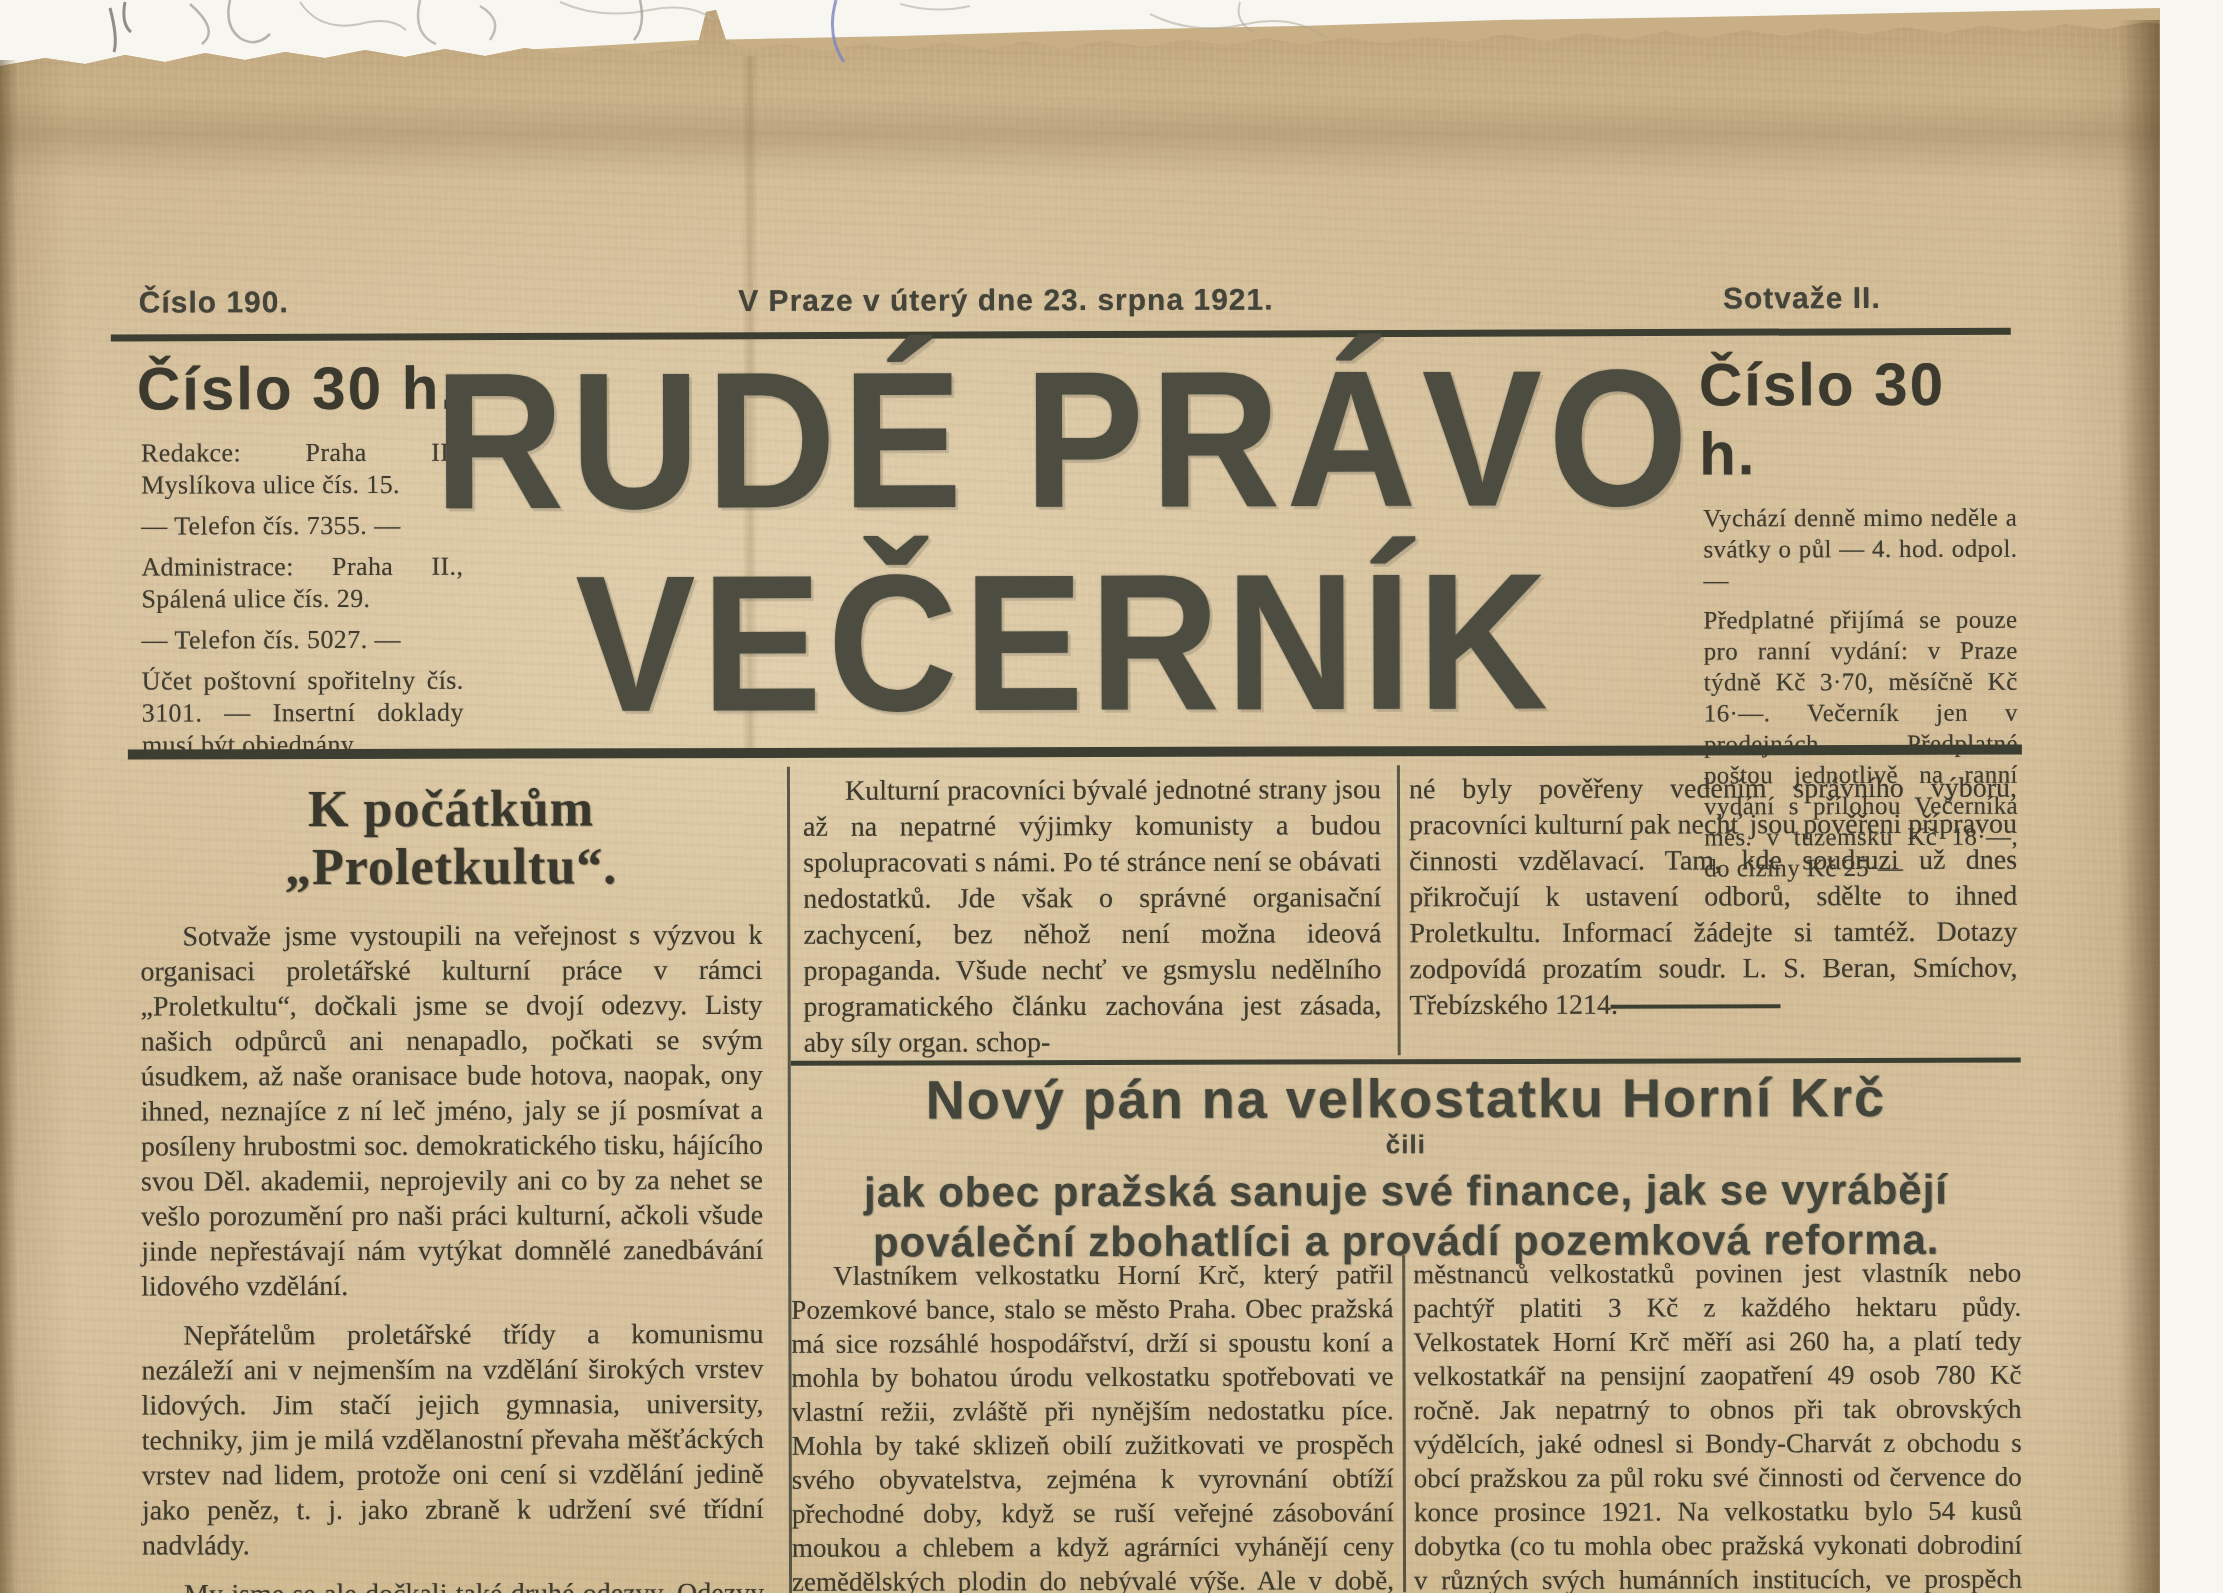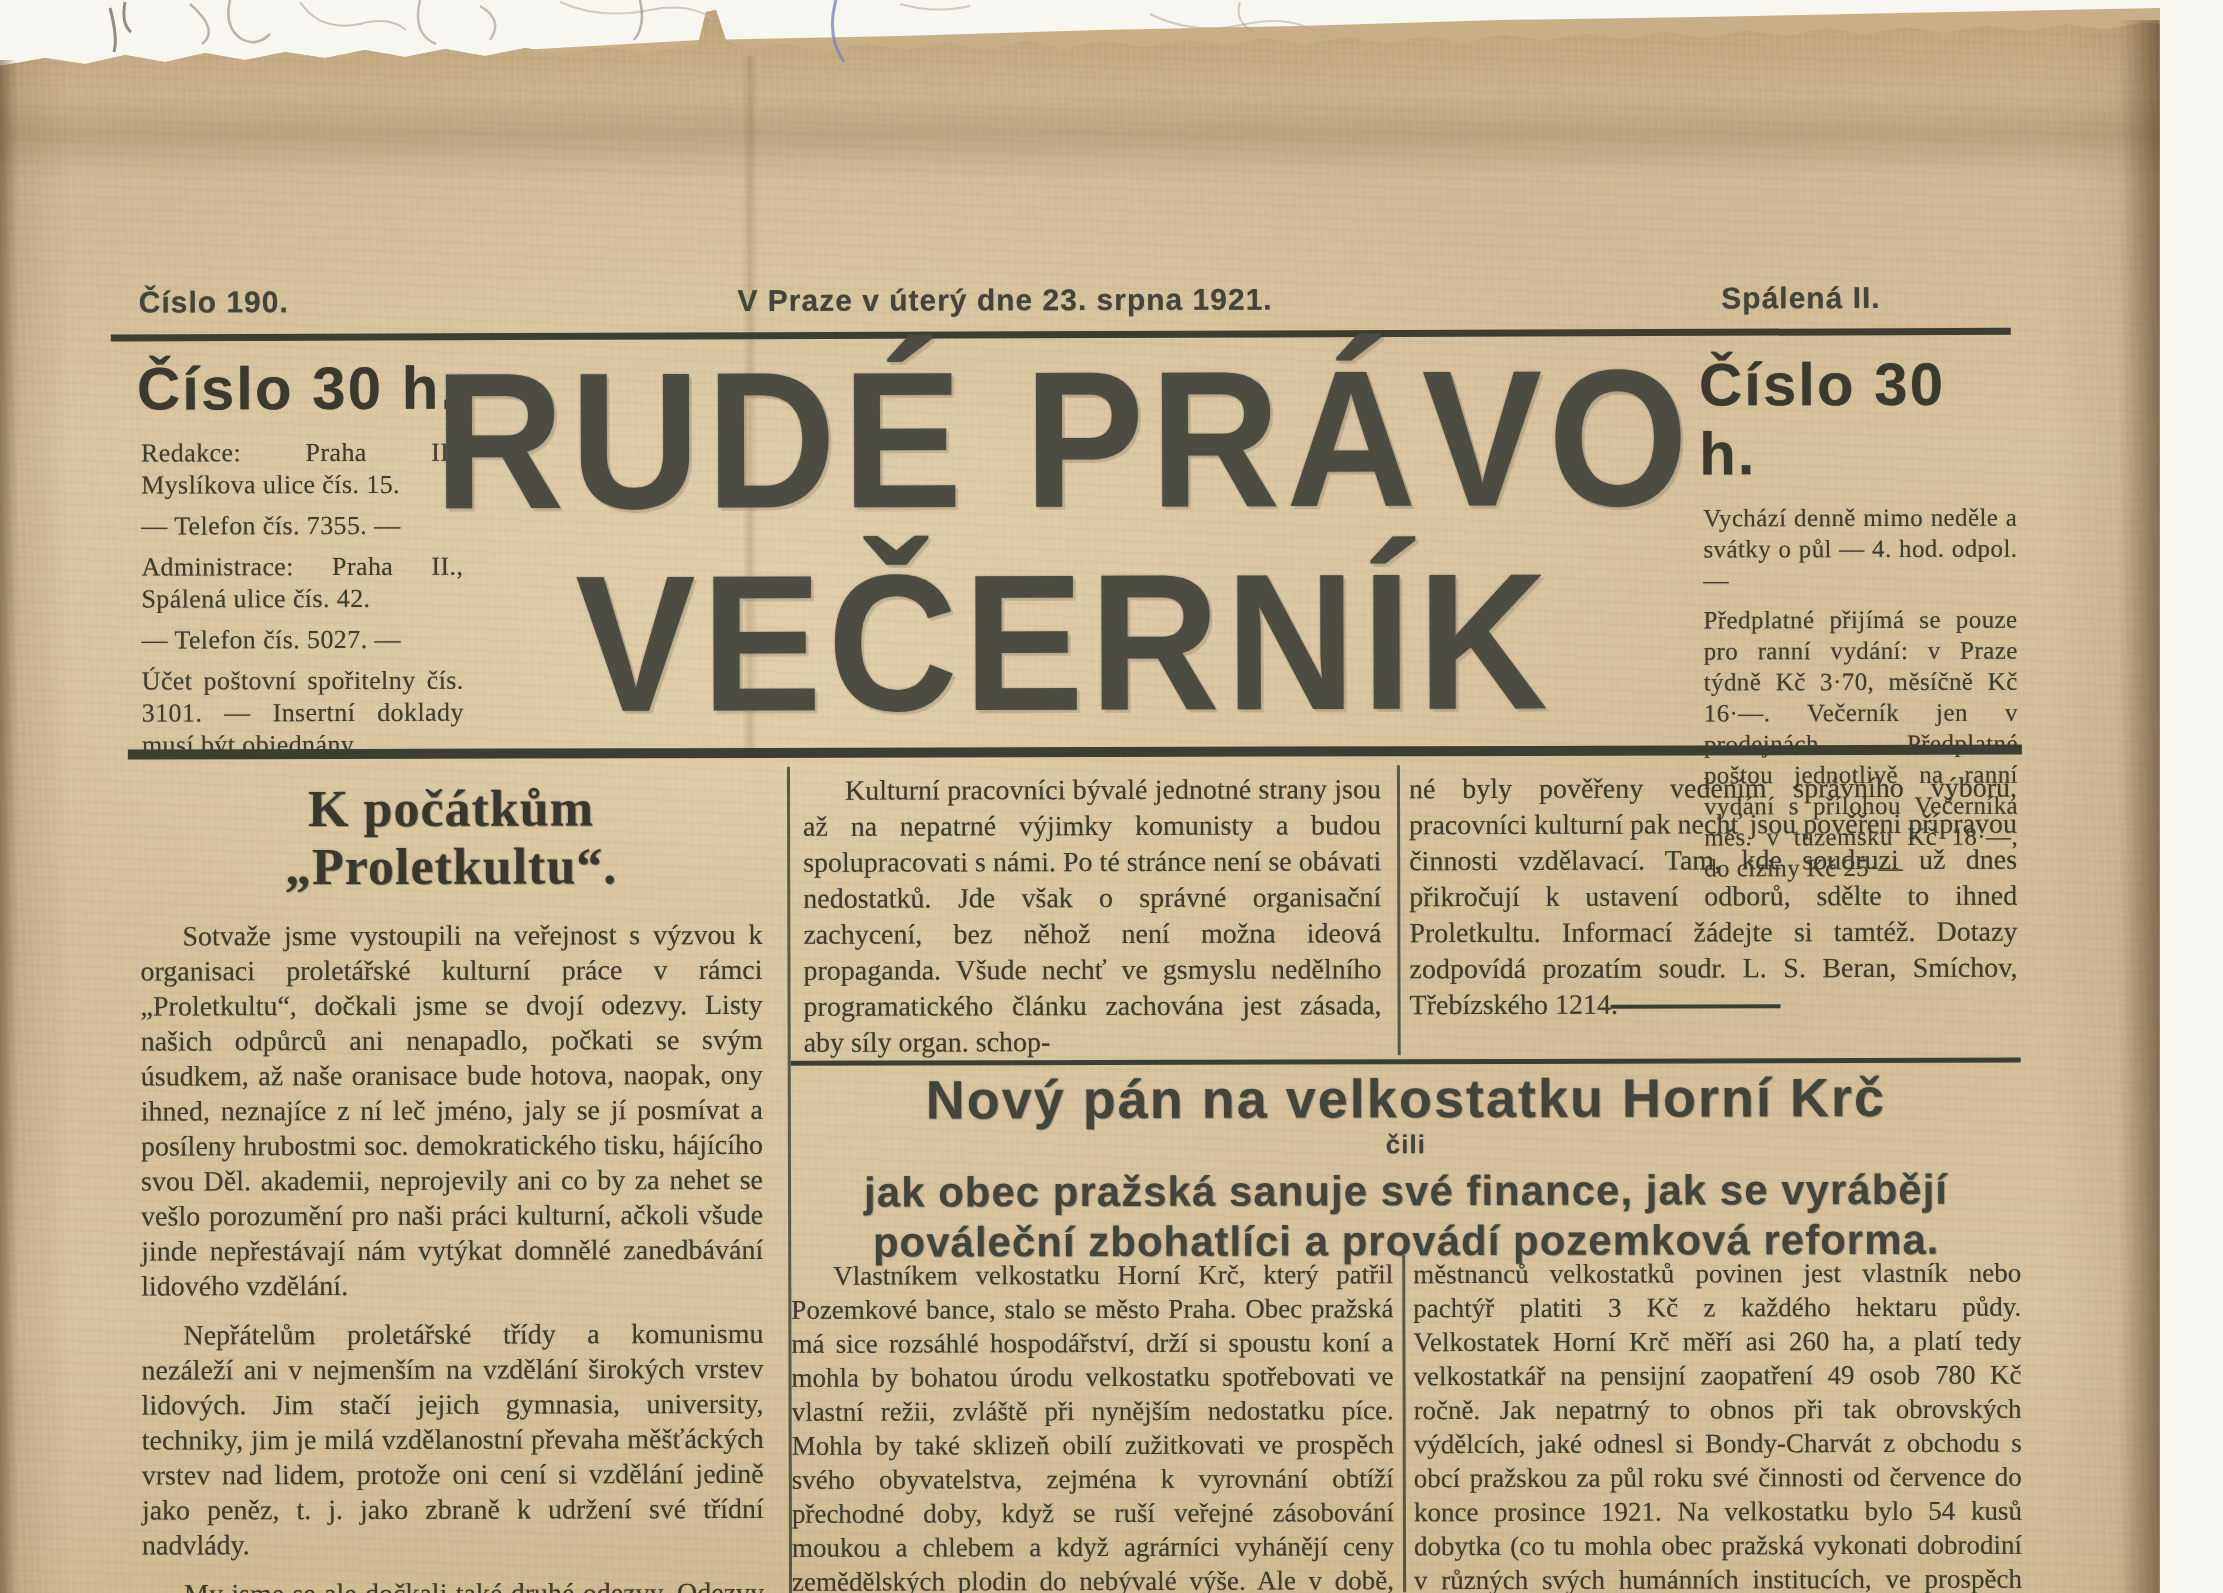--- a/index.html
+++ b/index.html
@@ -156,29 +156,29 @@
     <path d="M900 4 q36 10 70 2" stroke="#b4afa5" stroke-width="2" fill="none" opacity=".6"></path>
     <path d="M1150 14 q44 22 96 10 q48 -10 80 14" stroke="#b0a896" stroke-width="2" fill="none" opacity=".55"></path>
     <path d="M1240 2 q-6 20 14 30" stroke="#a8a090" stroke-width="2" fill="none" opacity=".5"></path>
   </svg>
 
   <div class="content ink">
 
     <div class="header-row">
       <span>Číslo 190.</span>
       <span>V Praze v úterý dne 23. srpna 1921.</span>
-      <span>Spálená II.</span>
+      <span>Sotvaže II.</span>
     </div>
     <div class="rule rule-1"></div>
 
     <div class="info-box info-left">
       <div class="price">Číslo 30 h.</div>
       <p>Redakce: Praha II., Myslíkova ulice čís. 15.</p>
       <p>— Telefon čís. 7355. —</p>
-      <p>Administrace: Praha II., Spálená ulice čís. 42.</p>
+      <p>Administrace: Praha II., Spálená ulice čís. 29.</p>
       <p>— Telefon čís. 5027. —</p>
       <p>Účet poštovní spořitelny čís. 3101. — Insertní doklady musí být objednány</p>
     </div>
 
     <div class="masthead">
       <div>RUDÉ PRÁVO</div>
       <div>VEČERNÍK</div>
     </div>
 
     <div class="info-box info-right">

